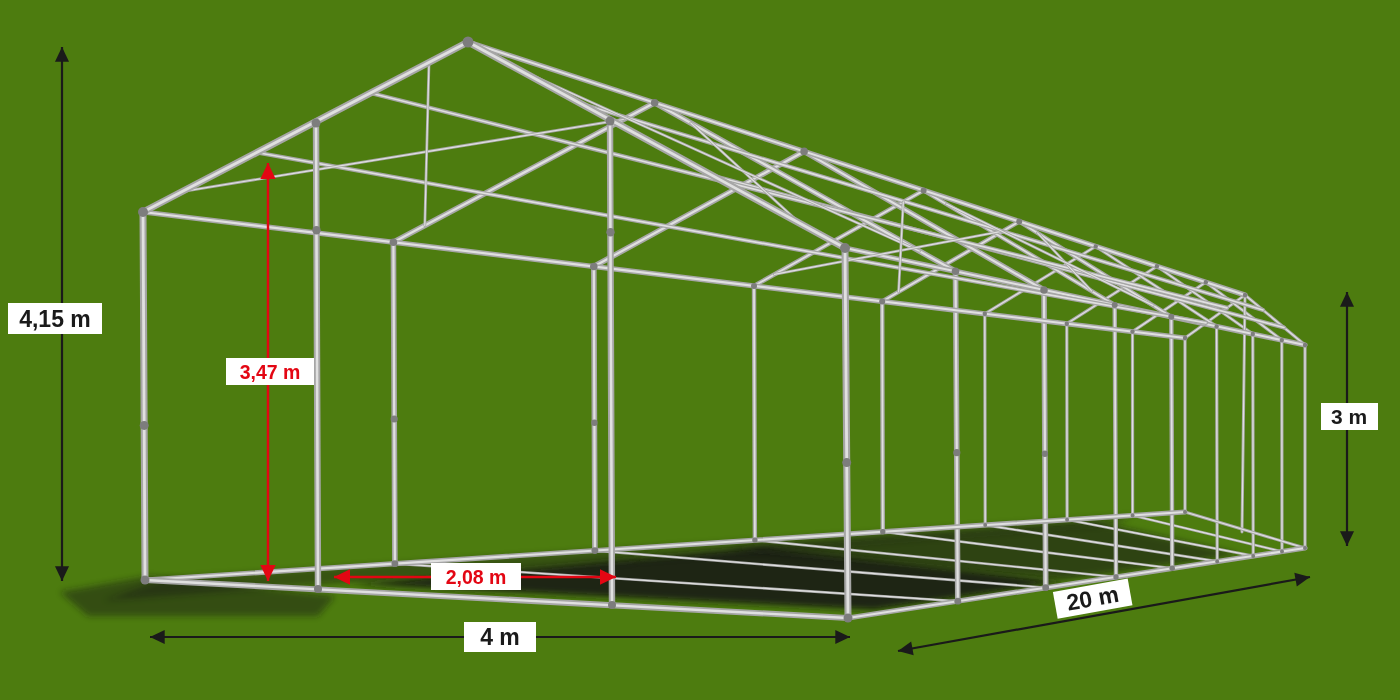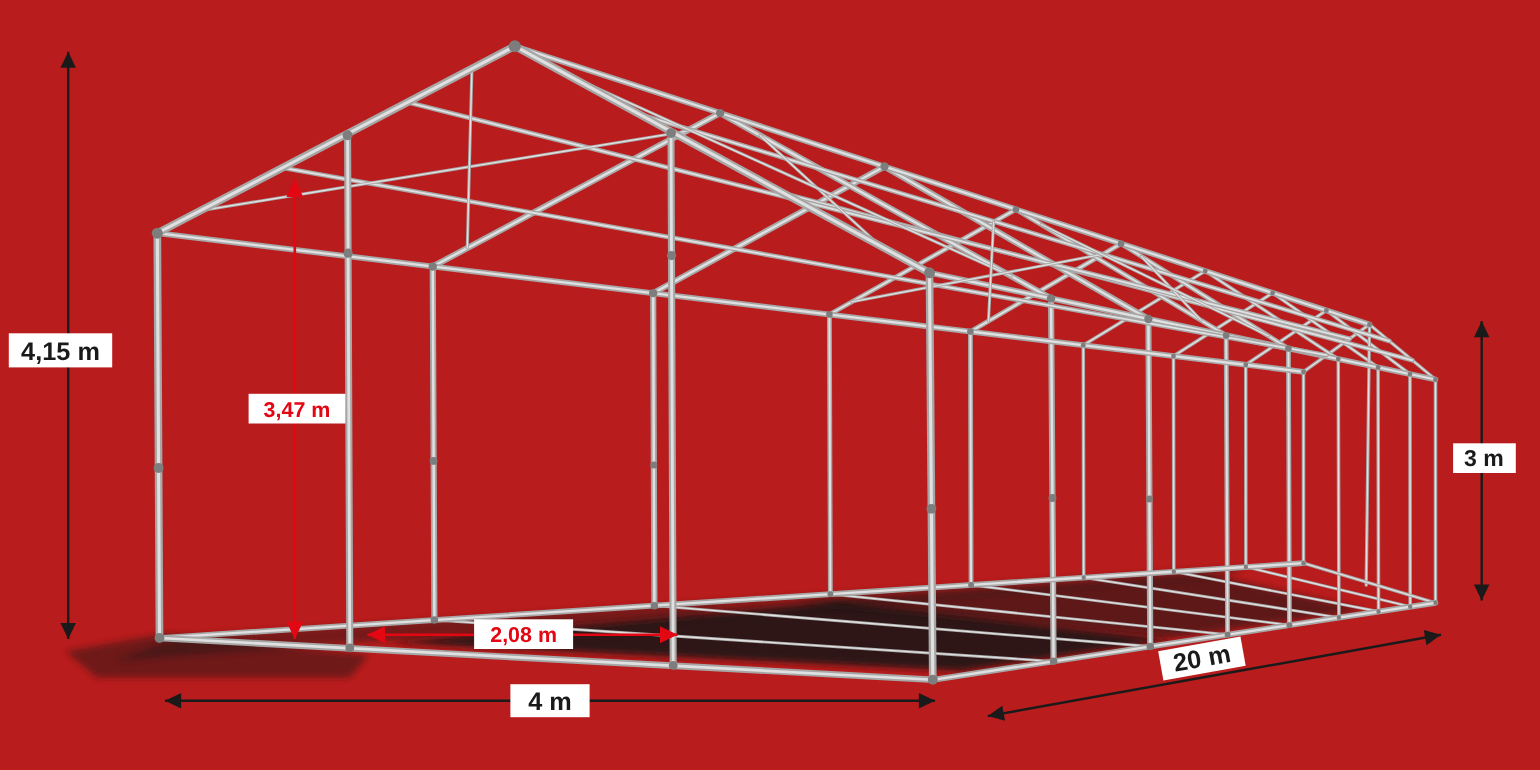--- a/index.html
+++ b/index.html
@@ -1,16 +1,16 @@
 <!DOCTYPE html>
 <html><head>
 <meta charset="utf-8">
 <style>
   html,body{margin:0;padding:0;background:#ffffff;}
-  .stage{width:1400px;height:700px;position:relative;background:#b91c1c;overflow:hidden;}
+  .stage{width:1400px;height:700px;position:relative;background:#4d7c0f;overflow:hidden;}
   svg{display:block;}
   .dim-line{fill:none;}
   .dim-line.black{stroke:#1a1a1a;stroke-width:2.2;}
   .dim-line.red{stroke:#e30613;stroke-width:2.4;}
   .lbl-bg{fill:#ffffff;}
   text.dim-label{font-family:"Liberation Sans","DejaVu Sans",sans-serif;font-weight:700;text-anchor:middle;}
   text.big{font-size:23px;fill:#1a1a1a;}
   text.mid{font-size:21px;fill:#1a1a1a;}
   text.red{font-size:19.5px;fill:#e30613;}
 </style>

